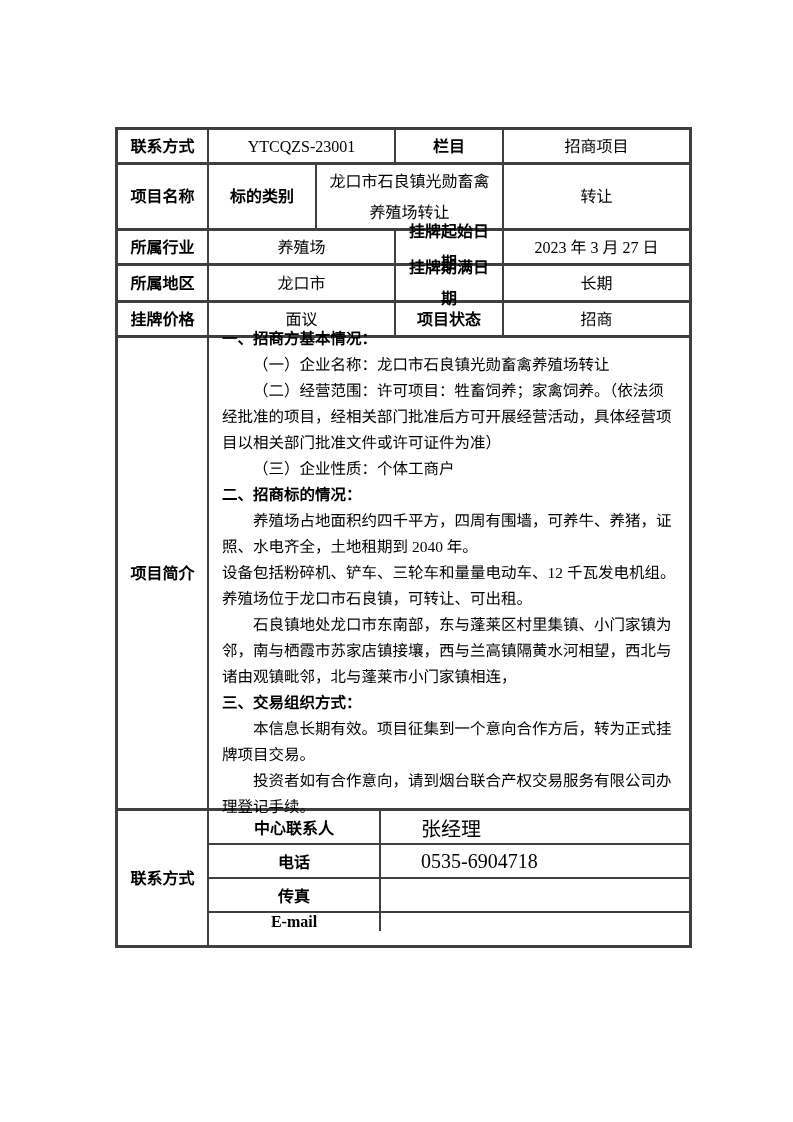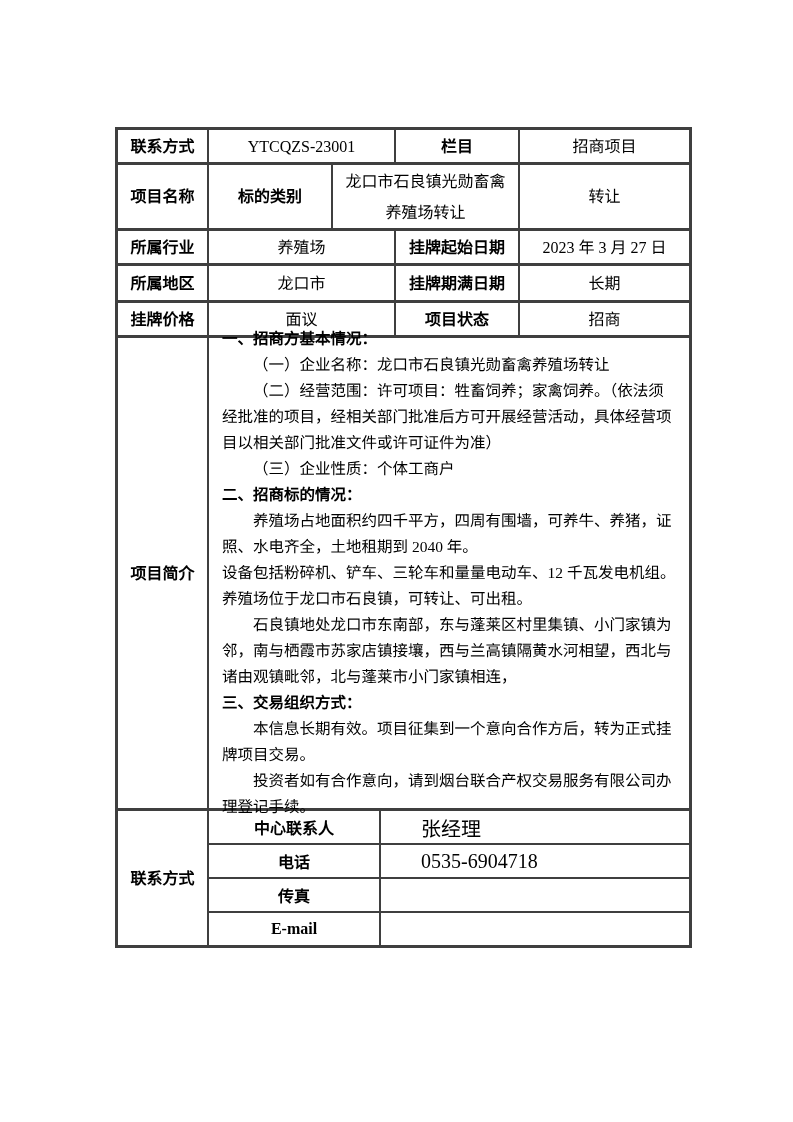--- a/index.html
+++ b/index.html
@@ -38,21 +38,21 @@
     justify-content: center;
     text-align: center;
     font-size: 16px;
     line-height: 31px;
     padding: 2px 6px;
   }
   .cell:last-child { border-right: none; }
 
   .c1 { width: 91px; flex: none; }
   .c2 { width: 187px; flex: none; }
-  .c3 { width: 124px; flex: none; }
+  .c3 { width: 108px; flex: none; }
   .c4 { flex: 1; }
 
   .r1 { height: 32px; }
   .r2 { height: 63px; }
   .r3 { height: 32px; }
   .r4 { height: 34px; }
   .r5 { height: 32px; }
   .r6 { height: 470px; }
   .r7 { height: 33px; }
 
@@ -81,21 +81,21 @@
     flex: 1;
     display: flex;
     flex-direction: column;
     justify-content: center;
   }
   .contact-row {
     display: flex;
     height: 32px;
     border-bottom: 2px solid #3f3f3f;
   }
-  .contact-row:last-child { border-bottom: none; }
+  .contact-row:last-child { border-bottom: none; flex-direction: column; }
   .contact-field {
     box-sizing: border-box;
     width: 172px;
     flex: none;
     border-right: 2px solid #3f3f3f;
     display: flex;
     align-items: center;
     justify-content: center;
     font-size: 16px;
     font-weight: bold;

